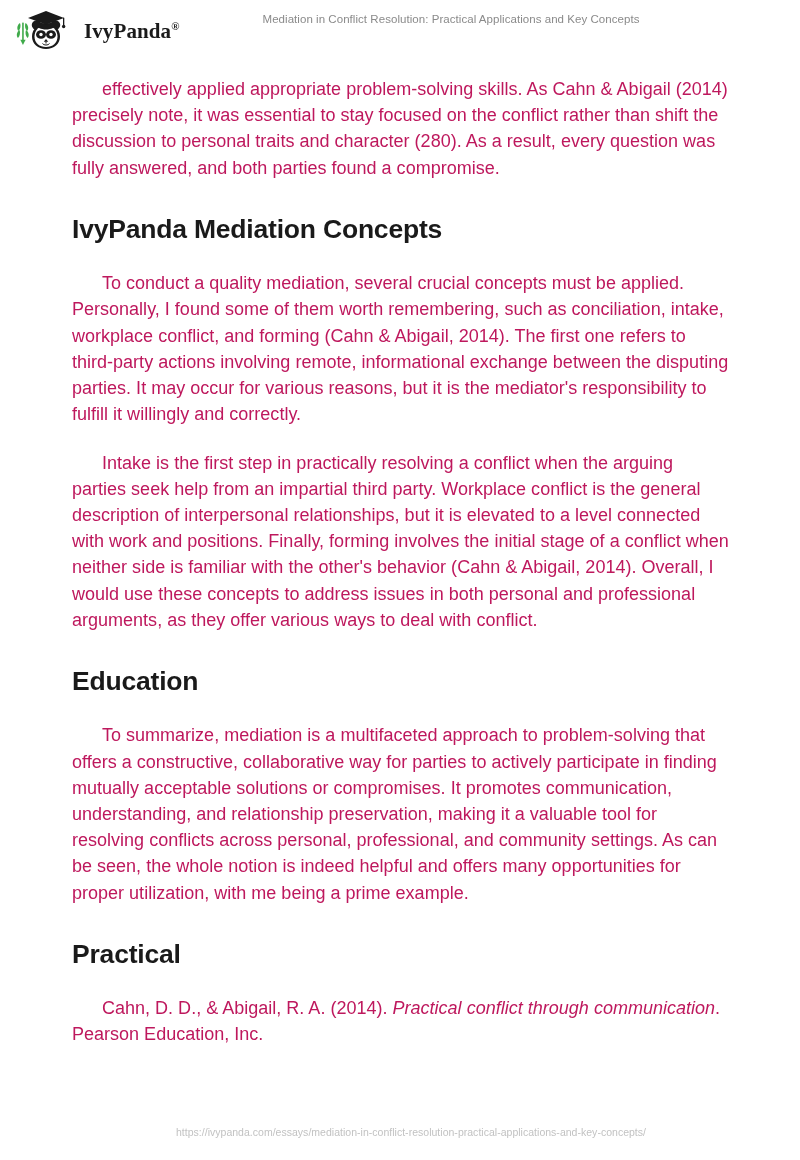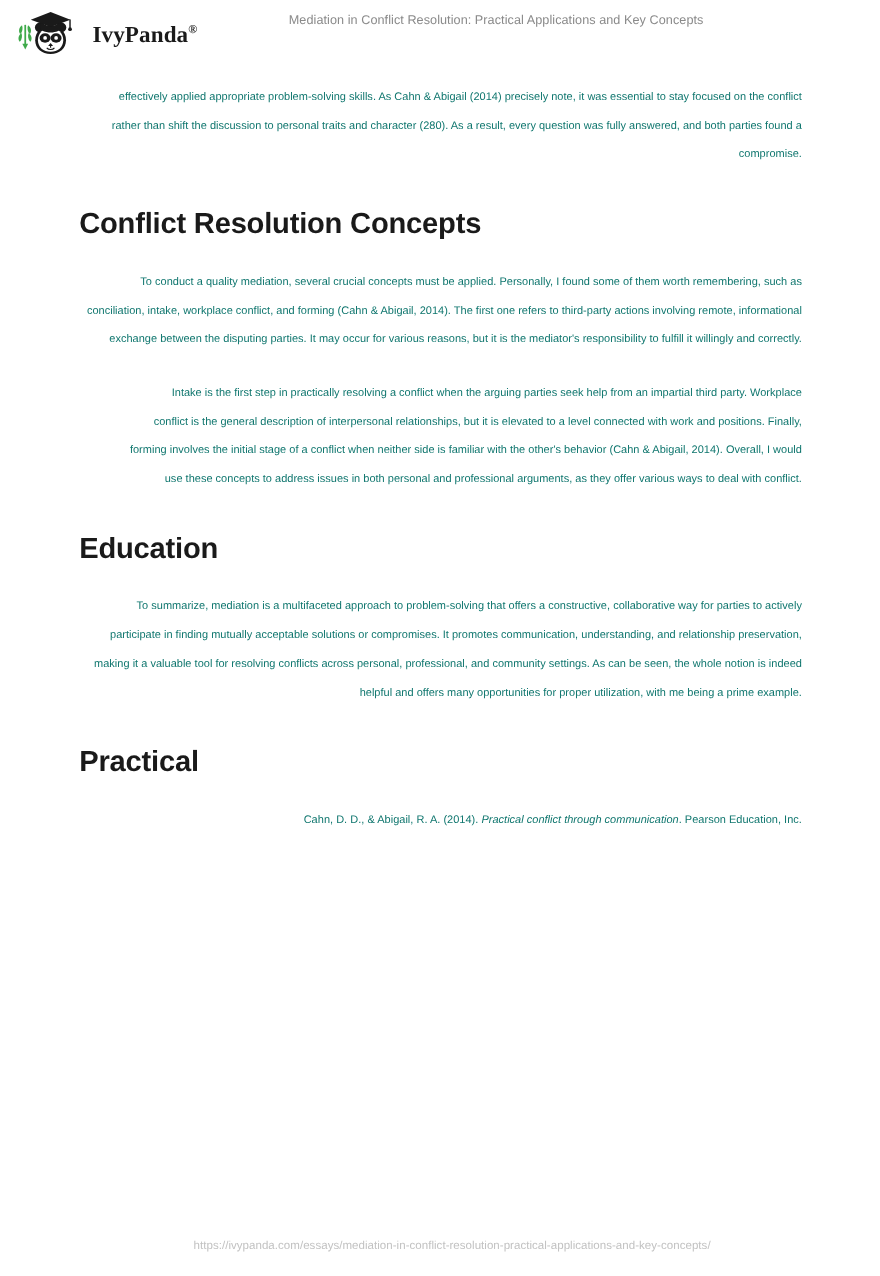--- a/index.html
+++ b/index.html
@@ -68,30 +68,29 @@
 
   
   .content {
     position: absolute;
     left: 72px;
     top: 76px;
     width: 657px;
   }
   p.para {
     margin: 0 0 0 0;
-    font-size: 10px;
+    font-size: 18px;
     line-height: 26.2px;
-    color: #0f766e;
+    color: #be185d;
     text-indent: 30px;
-    text-align: right;
+    text-align: left;
     letter-spacing: 0.01px;
   }
   p.para.gap {
     margin-top: 22px;
-    margin-left: 44px;
   }
   p.para em {
     font-style: italic;
   }
   h2.heading {
     font-size: 26.5px;
     font-weight: bold;
     color: #1a1a1a;
     margin: 0;
     padding: 0;
@@ -169,21 +168,21 @@
   </div>
 
   <div class="doc-title">Mediation in Conflict Resolution: Practical Applications and Key Concepts</div>
 </div>
 
 <div class="content">
 
   <p class="para">effectively applied appropriate problem-solving skills. As Cahn &amp; Abigail (2014) precisely note, it was essential to stay focused on the conflict rather than shift the discussion to personal traits and character (280). As a result, every question was fully answered, and both parties found a compromise.</p>
 
   <div class="h-spacer-before"></div>
-  <h2 class="heading">Conflict Resolution Concepts</h2>
+  <h2 class="heading">IvyPanda Mediation Concepts</h2>
   <div class="h-spacer-after"></div>
 
   <p class="para">To conduct a quality mediation, several crucial concepts must be applied. Personally, I found some of them worth remembering, such as conciliation, intake, workplace conflict, and forming (Cahn &amp; Abigail, 2014). The first one refers to third-party actions involving remote, informational exchange between the disputing parties. It may occur for various reasons, but it is the mediator's responsibility to fulfill it willingly and correctly.</p>
   <p class="para gap">Intake is the first step in practically resolving a conflict when the arguing parties seek help from an impartial third party. Workplace conflict is the general description of interpersonal relationships, but it is elevated to a level connected with work and positions. Finally, forming involves the initial stage of a conflict when neither side is familiar with the other's behavior (Cahn &amp; Abigail, 2014). Overall, I would use these concepts to address issues in both personal and professional arguments, as they offer various ways to deal with conflict.</p>
 
   <div class="h-spacer-before"></div>
   <h2 class="heading">Education</h2>
   <div class="h-spacer-after"></div>
 
   <p class="para">To summarize, mediation is a multifaceted approach to problem-solving that offers a constructive, collaborative way for parties to actively participate in finding mutually acceptable solutions or compromises. It promotes communication, understanding, and relationship preservation, making it a valuable tool for resolving conflicts across personal, professional, and community settings. As can be seen, the whole notion is indeed helpful and offers many opportunities for proper utilization, with me being a prime example.</p>

